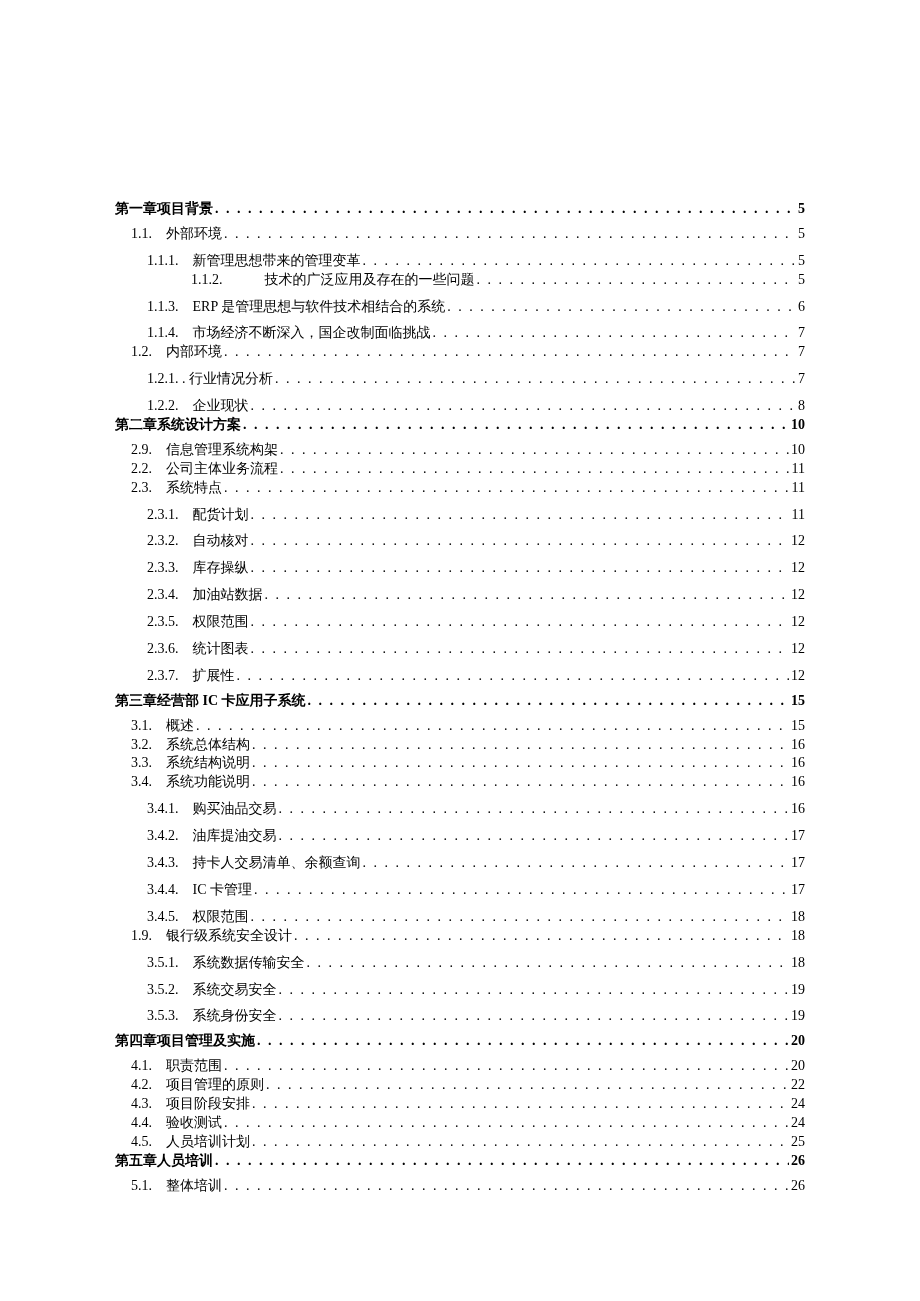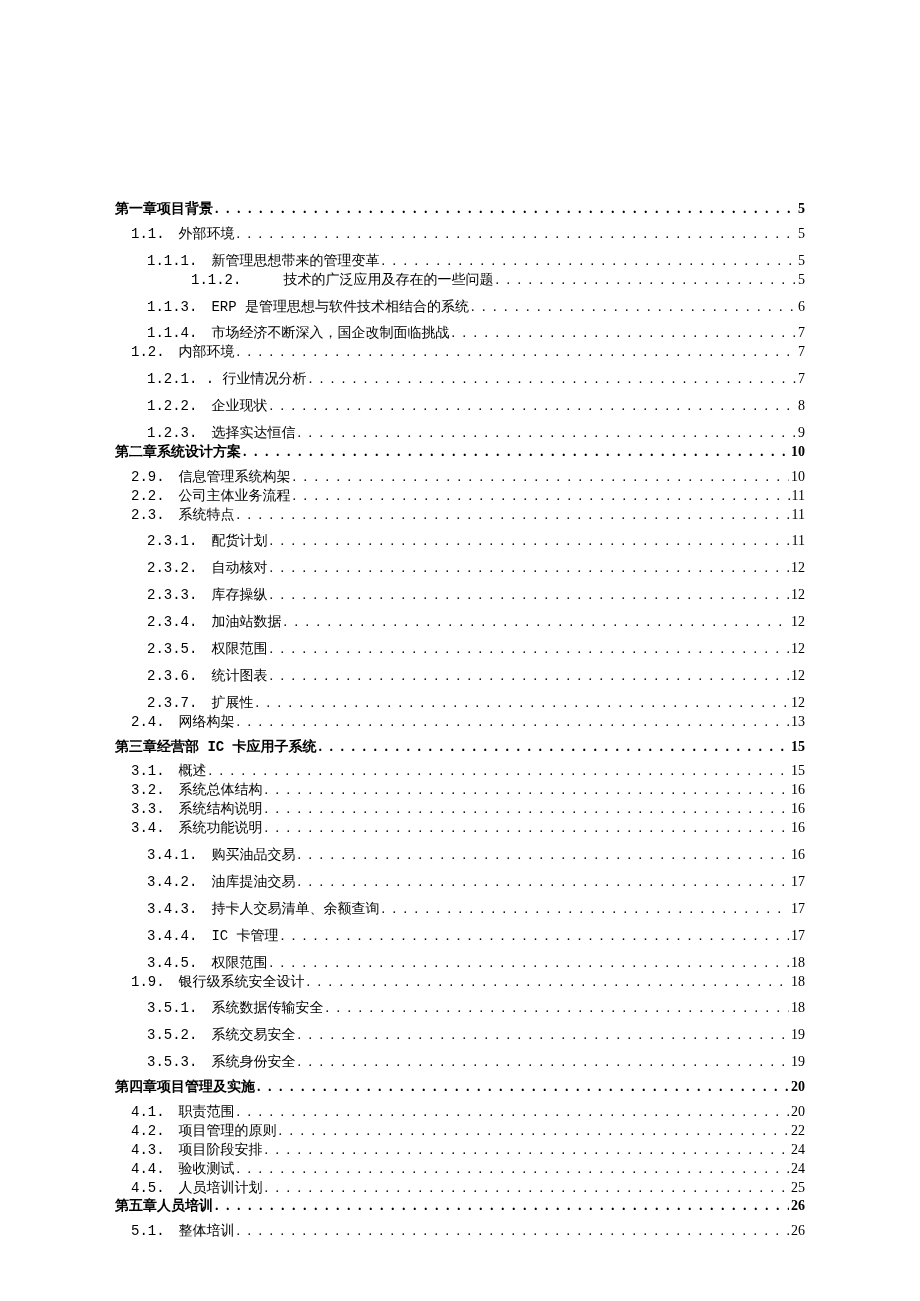--- a/index.html
+++ b/index.html
@@ -13,21 +13,20 @@
       line-height: 1.35;
     }
     .toc-entry {
       display: flex;
       align-items: baseline;
       white-space: nowrap;
       overflow: hidden;
     }
     .toc-label {
       flex: 0 0 auto;
-      font-family: Liberation Mono, monospace;
     }
     .toc-leader {
       flex: 1 1 auto;
       overflow: hidden;
       letter-spacing: 2px;
       margin: 0 2px;
     }
     .toc-leader::after {
       content: ". . . . . . . . . . . . . . . . . . . . . . . . . . . . . . . . . . . . . . . . . . . . . . . . . . . . . . . . . . . . . . . . . . . . . . . . . . . . . . . . . . . . . . . . . . . . . . . . . . . . . . . . . . . . . . . . . . . . . . . . . . . . . . . . . . . . . . . . . . . . . . . . . . . .";
     }
@@ -83,25 +82,20 @@
     <div class="toc-entry level-2">
       <span class="toc-label">1.2.1. . 行业情况分析</span>
       <span class="toc-leader"></span>
       <span class="toc-page">7</span>
     </div>
     <div class="toc-entry level-2">
       <span class="toc-label">1.2.2.　企业现状</span>
       <span class="toc-leader"></span>
       <span class="toc-page">8</span>
     </div>
-    <div class="toc-entry level-2">
-      <span class="toc-label">1.2.3.　选择实达恒信</span>
-      <span class="toc-leader"></span>
-      <span class="toc-page">9</span>
-    </div>
     <div class="toc-entry level-0">
       <span class="toc-label">第二章系统设计方案</span>
       <span class="toc-leader"></span>
       <span class="toc-page">10</span>
     </div>
     <div class="toc-entry level-1 sp">
       <span class="toc-label">2.9.　信息管理系统构架</span>
       <span class="toc-leader"></span>
       <span class="toc-page">10</span>
     </div>
@@ -142,25 +136,20 @@
     </div>
     <div class="toc-entry level-2">
       <span class="toc-label">2.3.6.　统计图表</span>
       <span class="toc-leader"></span>
       <span class="toc-page">12</span>
     </div>
     <div class="toc-entry level-2">
       <span class="toc-label">2.3.7.　扩展性</span>
       <span class="toc-leader"></span>
       <span class="toc-page">12</span>
-    </div>
-    <div class="toc-entry level-1">
-      <span class="toc-label">2.4.　网络构架</span>
-      <span class="toc-leader"></span>
-      <span class="toc-page">13</span>
     </div>
     <div class="toc-entry level-0 sp">
       <span class="toc-label">第三章经营部 IC 卡应用子系统</span>
       <span class="toc-leader"></span>
       <span class="toc-page">15</span>
     </div>
     <div class="toc-entry level-1 sp">
       <span class="toc-label">3.1.　概述</span>
       <span class="toc-leader"></span>
       <span class="toc-page">15</span>

